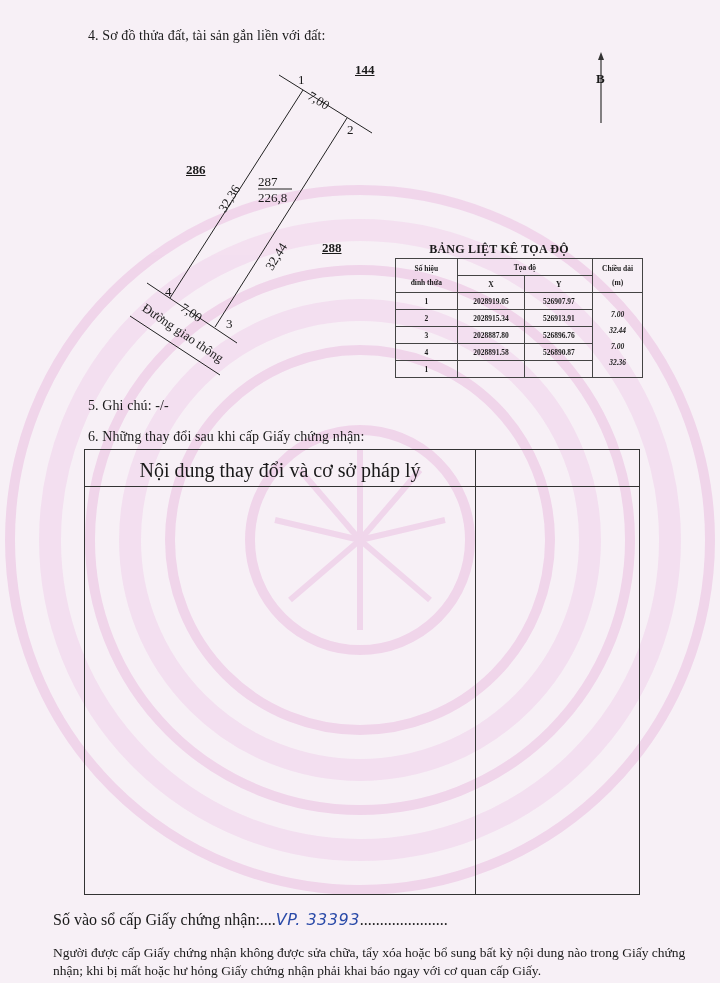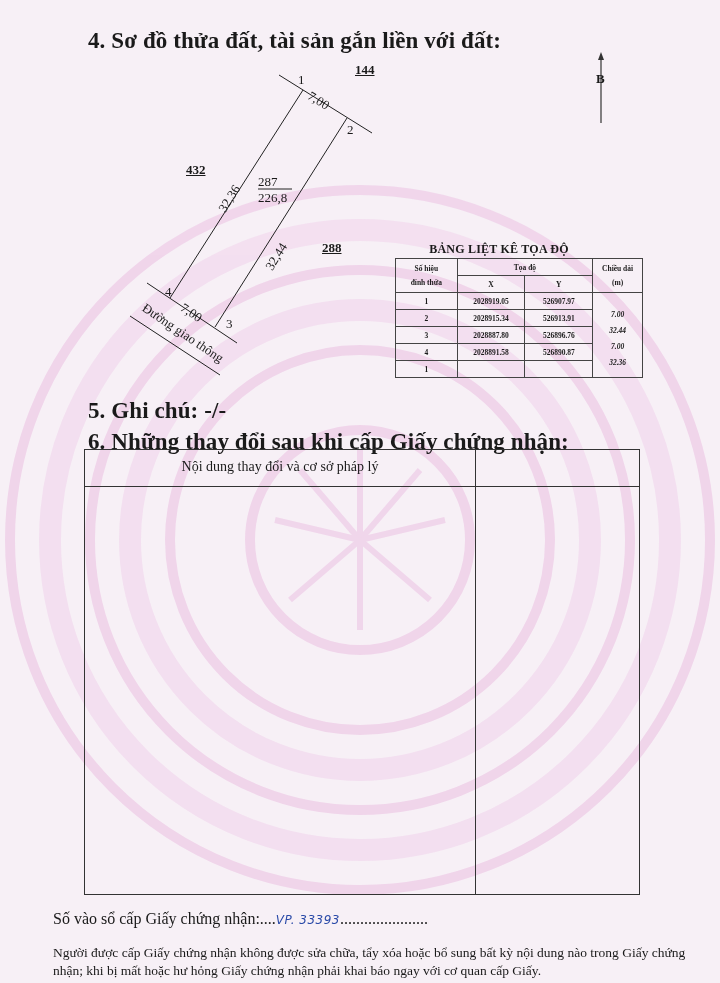--- a/index.html
+++ b/index.html
@@ -8,21 +8,21 @@
       position: relative;
       background: #f7f0f6;
       font-family: "Liberation Serif", "DejaVu Serif", serif;
       color: #1a1a1a;
     }
     .watermark {
       position: absolute; left: 0; top: 0; width: 720px; height: 983px;
       pointer-events: none;
     }
     .abs { position: absolute; }
-    .heading { font-weight: bold; font-size: 23px; letter-spacing: 0.1px; }
+    .heading { font-weight: normal; font-size: 14px; letter-spacing: 0.1px; }
     .lbl { font-size: 13px; }
     .underline { text-decoration: underline; font-weight: bold; }
 
     
     .coord-title {
       position: absolute; left: 375px; top: 242px; width: 248px;
       text-align: center; font-size: 12px; font-weight: bold; letter-spacing: 0.2px;
     }
     table.coords {
       position: absolute; left: 395px; top: 258px; width: 248px;
@@ -40,30 +40,30 @@
       border: 1.5px solid #333;
     }
     .changes .col-div {
       position: absolute; left: 390px; top: 0; bottom: 0; border-left: 1.5px solid #333;
     }
     .changes .row-div {
       position: absolute; left: 0; right: 0; top: 36px; border-top: 1.5px solid #333;
     }
     .changes .h1 {
       position: absolute; left: 0; width: 390px; top: 9px;
-      text-align: center; font-size: 14px;
+      text-align: center; font-size: 20px;
     }
     .changes .h2 {
       position: absolute; left: 392px; right: 0; top: 2px;
       text-align: center; font-size: 14px; line-height: 15px;
     }
     .footer1 { position: absolute; left: 53px; top: 910px; font-size: 16px; }
     .footer1 .hand {
       font-family: "DejaVu Sans", sans-serif; color: #2a4aa8; font-style: italic;
-      font-size: 12px; letter-spacing: 0.5px;
+      font-size: 16px; letter-spacing: 0.5px;
     }
     .footer2 {
       position: absolute; left: 53px; top: 944px; width: 640px;
       font-size: 13.5px; line-height: 18px;
     }
   </style>
 </head>
 <body>
 
 <svg class="watermark" viewBox="0 0 720 983">
@@ -122,21 +122,21 @@
 
 <div class="abs lbl" style="left:313px; top:88px; transform:rotate(32deg); transform-origin:left top;">7,00</div>
 <div class="abs lbl" style="left:262px; top:265px; transform:rotate(-58deg); transform-origin:left top;">32,44</div>
 <div class="abs lbl" style="left:186px; top:300px; transform:rotate(33deg); transform-origin:left top;">7,00</div>
 <div class="abs lbl" style="left:215px; top:207px; transform:rotate(-58deg); transform-origin:left top;">32,36</div>
 
 <div class="abs lbl" style="left:258px; top:174px;">287</div>
 <div class="abs lbl" style="left:258px; top:190px;">226,8</div>
 
 <div class="abs lbl underline" style="left:355px; top:62px;">144</div>
-<div class="abs lbl underline" style="left:186px; top:162px;">432</div>
+<div class="abs lbl underline" style="left:186px; top:162px;">286</div>
 <div class="abs lbl underline" style="left:322px; top:240px;">288</div>
 
 <div class="abs lbl" style="left:148px; top:300px; transform:rotate(34deg); transform-origin:left top; white-space:nowrap;">Đường giao thông</div>
 
 <div class="coord-title">BẢNG LIỆT KÊ TỌA ĐỘ</div>
 <table class="coords">
   <colgroup>
     <col style="width:62px">
       <col style="width:68px">
       <col style="width:68px">

